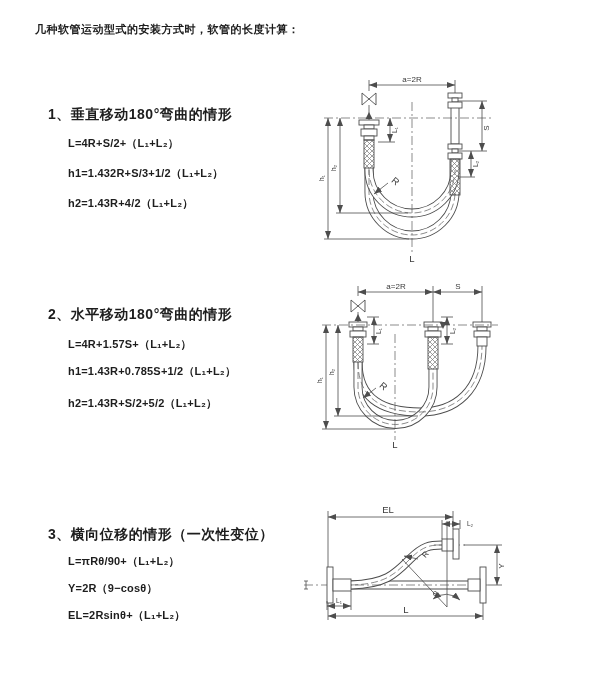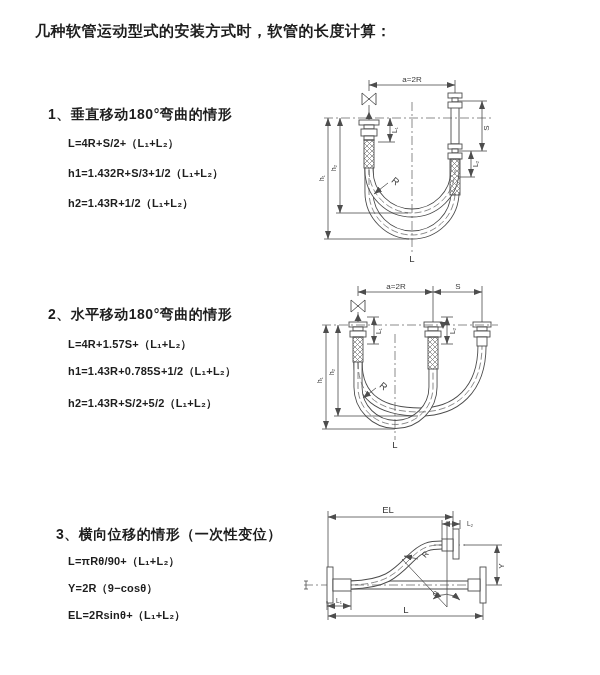--- a/index.html
+++ b/index.html
@@ -1,19 +1,19 @@
 <!DOCTYPE html>
 <html><head>
 <meta charset="utf-8">
 <style>
   html,body{margin:0;padding:0;}
   body{width:600px;height:675px;background:#ffffff;position:relative;overflow:hidden;
        font-family:"Liberation Sans","DejaVu Sans",sans-serif;color:#1d1d1d;}
   .t{position:absolute;white-space:nowrap;}
-  .title{font-size:15px;font-weight:bold;letter-spacing:0.5px;}
+  .title{font-size:11px;font-weight:bold;letter-spacing:0.5px;}
   .heading{font-size:14px;font-weight:bold;letter-spacing:0.5px;}
   .formula{font-size:11px;font-weight:700;letter-spacing:0.2px;}
   .dwg{position:absolute;}
   
   .thin{stroke:#4d4d4d;stroke-width:0.8;fill:none;}
   .dim{stroke:#4d4d4d;stroke-width:0.8;fill:none;
        marker-start:url(#ahs);marker-end:url(#ahe);}
   .cl{stroke:#5a5a5a;stroke-width:0.7;fill:none;stroke-dasharray:9 3 2 3;}
   .tube-o{stroke:#4d4d4d;stroke-width:9;fill:none;}
   .tube-i{stroke:#ffffff;stroke-width:7.2;fill:none;}
@@ -40,28 +40,28 @@
       <path d="M8,0L0,3L8,6Z" fill="#4d4d4d"></path>
     </marker>
   </defs>
 </svg>
 
 <div class="t title" style="left:35px;top:22px">几种软管运动型式的安装方式时，软管的长度计算：</div>
 
 <div class="t heading" style="left:48px;top:106px">1、垂直移动180°弯曲的情形</div>
 <div class="t formula" style="left:68px;top:136px">L=4R+S/2+（L₁+L₂）</div>
 <div class="t formula" style="left:68px;top:166px">h1=1.432R+S/3+1/2（L₁+L₂）</div>
-<div class="t formula" style="left:68px;top:196px">h2=1.43R+1/2（L₁+L₂）</div>
+<div class="t formula" style="left:68px;top:196px">h2=1.43R+4/2（L₁+L₂）</div>
 
 <div class="t heading" style="left:48px;top:306px">2、水平移动180°弯曲的情形</div>
 <div class="t formula" style="left:68px;top:337px">L=4R+1.57S+（L₁+L₂）</div>
 <div class="t formula" style="left:68px;top:364px">h1=1.43R+0.785S+1/2（L₁+L₂）</div>
 <div class="t formula" style="left:68px;top:396px">h2=1.43R+S/2+5/2（L₁+L₂）</div>
 
-<div class="t heading" style="left:56px;top:526px">3、横向位移的情形（一次性变位）</div>
+<div class="t heading" style="left:48px;top:526px">3、横向位移的情形（一次性变位）</div>
 <div class="t formula" style="left:68px;top:554px">L=πRθ/90+（L₁+L₂）</div>
 <div class="t formula" style="left:68px;top:581px">Y=2R（9−cosθ）</div>
 <div class="t formula" style="left:68px;top:608px">EL=2Rsinθ+（L₁+L₂）</div>
 
 <svg class="dwg" style="left:312px;top:76px" width="280" height="190" viewBox="0 0 280 190">
   <g>
     <path class="tube-o" d="M57,92 V116 A43,43 0 0 0 143,116 V119"></path>
     <path class="tube-i" d="M57,92 V116 A43,43 0 0 0 143,116 V119"></path>
     <path class="tube-o" d="M57,92 V94 A43,43 0 0 0 143,94 V82"></path>
     <path class="tube-i" d="M57,92 V94 A43,43 0 0 0 143,94 V82"></path>

